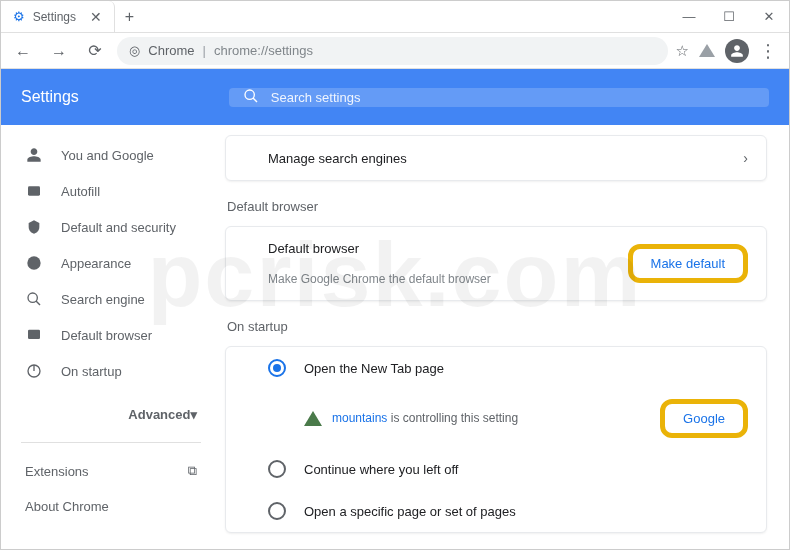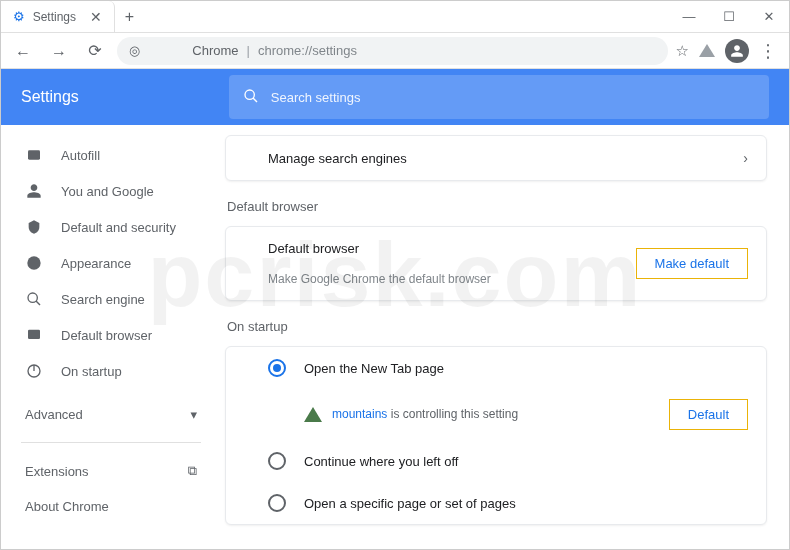--- a/index.html
+++ b/index.html
@@ -11,54 +11,54 @@
 .tab { display: flex; align-items: center; gap: 8px; padding: 0 12px; height: 100%; border-right: 1px solid #e0e0e0; font-size: 12px; color: #5f6368; border-top-left-radius: 6px; border-top-right-radius: 6px; }
 .tab .gear { color: #1a73e8; font-size: 13px; }
 .tab-close { color: #5f6368; font-size: 14px; cursor: pointer; margin-left: 6px; }
 .new-tab { padding: 0 10px; color: #5f6368; font-size: 16px; cursor: pointer; }
 .window-controls { margin-left: auto; display: flex; }
 .win-btn { width: 40px; height: 32px; display: flex; align-items: center; justify-content: center; cursor: pointer; color: #5f6368; font-size: 13px; }
 
 .toolbar { height: 36px; background: #fff; display: flex; align-items: center; padding: 0 8px; gap: 8px; border-bottom: 1px solid #e0e0e0; }
 .nav-btn { width: 28px; height: 28px; display: flex; align-items: center; justify-content: center; cursor: pointer; color: #5f6368; border-radius: 50%; }
 .address-bar { flex: 1; height: 28px; background: #f1f3f4; border-radius: 14px; display: flex; align-items: center; padding: 0 12px; font-size: 13px; color: #5f6368; gap: 8px; }
-.address-bar .chrome-label { color: #5f6368; margin-left: 44px; }
+.address-bar .chrome-label { color: #5f6368; }
 .address-bar .sep { color: #9aa0a6; }
 .address-bar .url { color: #80868b; text-align: right; }
 .toolbar-right { display: flex; align-items: center; gap: 10px; padding-right: 4px; }
 .star { color: #5f6368; font-size: 15px; }
 .ext-icon { width: 0; height: 0; border-left: 8px solid transparent; border-right: 8px solid transparent; border-bottom: 13px solid #9aa0a6; }
 .avatar { width: 24px; height: 24px; border-radius: 50%; background: #5f6368; display: flex; align-items: center; justify-content: center; }
 .avatar svg { fill: #fff; }
 .menu-dots { color: #5f6368; font-size: 18px; cursor: pointer; }
 
 .header-bar { height: 56px; background: #4285f4; display: flex; align-items: center; padding: 0 20px; gap: 10px; }
 .header-title { color: #fff; font-size: 16px; font-weight: 400; }
-.search-box { margin-left: 140px; flex: 1; max-width: 560px; height: 44px; background: rgba(255,255,255,0.18); border-radius: 4px; display: flex; align-items: center; padding: 0 14px; gap: 12px; }
+.search-box { margin-left: 140px; flex: 1; max-width: 560px; height: 19px; background: rgba(255,255,255,0.18); border-radius: 4px; display: flex; align-items: center; padding: 0 14px; gap: 12px; }
 .search-box input { background: transparent; border: none; outline: none; color: #fff; font-size: 13px; flex: 1; }
 .search-box input::placeholder { color: rgba(255,255,255,0.9); }
 .search-icon { color: #fff; font-size: 15px; }
 
 .content { flex: 1; display: flex; overflow: hidden; background: #fff; }
 .sidebar { width: 220px; padding: 12px 0; display: flex; flex-direction: column; font-size: 13px; color: #5f6368; }
 .side-item { display: flex; align-items: center; gap: 18px; padding: 10px 24px; cursor: pointer; }
 .side-item .icon { width: 18px; display: flex; justify-content: center; color: #5f6368; }
-.advanced-item { display: flex; align-items: center; justify-content: space-between; padding: 10px 24px; cursor: pointer; margin-top: 8px; }
+.advanced-item { display: flex; align-items: center; justify-content: flex-end; padding: 10px 24px; cursor: pointer; margin-top: 8px; font-weight: bold; }
 .divider { height: 1px; background: #e0e0e0; margin: 10px 20px; }
 .side-link { display: flex; align-items: center; justify-content: space-between; padding: 10px 24px; cursor: pointer; gap: 48px; }
 
 .main { flex: 1; overflow-y: auto; padding: 10px 22px 20px 4px; position: relative; }
 .main::-webkit-scrollbar { width: 12px; }
 .main::-webkit-scrollbar-thumb { background: #dadce0; border-radius: 6px; }
 
 .card { background: #fff; border: 1px solid #e8eaed; border-radius: 6px; margin-bottom: 18px; box-shadow: 0 1px 2px rgba(60,64,67,0.08); padding-left: 24px; }
 .card-row { display: flex; align-items: center; justify-content: space-between; padding: 14px 18px; font-size: 13px; color: #202124; cursor: pointer; }
 .section-title { font-size: 13px; color: #5f6368; margin: 6px 0 12px 2px; }
 .card-sub { font-size: 12px; color: #80868b; margin-top: 16px; }
-.btn-outline { border: 1px solid #eab308; background: #fff; color: #1a73e8; font-size: 13px; padding: 7px 18px; border-radius: 0; cursor: pointer; }
+.btn-outline { border: 5px solid #eab308; background: #fff; color: #1a73e8; font-size: 13px; padding: 7px 18px; border-radius: 12px; cursor: pointer; }
 
 .radio-row { display: flex; align-items: center; gap: 18px; padding: 12px 18px; font-size: 13px; color: #202124; }
 .radio { width: 18px; height: 18px; border: 2px solid #5f6368; border-radius: 50%; display: flex; align-items: center; justify-content: center; cursor: pointer; }
 .radio.selected { border-color: #1a73e8; }
 .radio.selected::after { content: ''; width: 8px; height: 8px; background: #1a73e8; border-radius: 50%; }
 .ext-row { display: flex; align-items: center; justify-content: space-between; padding: 10px 18px 10px 54px; font-size: 12px; color: #5f6368; }
 .ext-left { display: flex; align-items: flex-start; gap: 10px; }
 .ext-badge { width: 0; height: 0; border-left: 9px solid transparent; border-right: 9px solid transparent; border-bottom: 15px solid #4a7a4a; }
 .ext-name { color: #1a73e8; }
 
@@ -119,32 +119,32 @@
       </span>
       <input type="text" placeholder="Search settings" style="">
     </div>
   </div>
 
   <div class="content">
     <div class="sidebar">
       <div class="side-item">
         <span class="icon">
             <svg width="16" height="16" viewBox="0 0 24 24" fill="#5f6368">
+              <path d="M12 12c2.7 0 5-2.3 5-5s-2.3-5-5-5-5 2.3-5 5 2.3 5 5 5zm0 2c-3.3 0-10 1.7-10 5v3h20v-3c0-3.3-6.7-5-10-5z"></path>
+            </svg>
+          </span>
+        <span>You and Google</span>
+      </div>
+      <div class="side-item">
+        <span class="icon">
+            <svg width="16" height="16" viewBox="0 0 24 24" fill="#5f6368">
               <rect x="3" y="5" width="18" height="14" rx="2"></rect>
             </svg>
           </span>
         <span>Autofill</span>
-      </div>
-      <div class="side-item">
-        <span class="icon">
-            <svg width="16" height="16" viewBox="0 0 24 24" fill="#5f6368">
-              <path d="M12 12c2.7 0 5-2.3 5-5s-2.3-5-5-5-5 2.3-5 5 2.3 5 5 5zm0 2c-3.3 0-10 1.7-10 5v3h20v-3c0-3.3-6.7-5-10-5z"></path>
-            </svg>
-          </span>
-        <span>You and Google</span>
       </div>
       <div class="side-item">
         <span class="icon">
             <svg width="16" height="16" viewBox="0 0 24 24" fill="#5f6368">
               <path d="M12 2l8 4v6c0 5-3.5 9-8 10-4.5-1-8-5-8-10V6l8-4z"></path>
             </svg>
           </span>
         <span>Default and security</span>
       </div>
       <div class="side-item">
@@ -220,21 +220,21 @@
           <div class="radio selected"></div>
           <span>Open the New Tab page</span>
         </div>
         <div class="ext-row">
           <div class="ext-left">
             <div class="ext-badge"></div>
             <span>
               <span class="ext-name">mountains</span><span> is controlling this setting</span>
             </span>
           </div>
-          <button class="btn-outline">Default</button>
+          <button class="btn-outline">Google</button>
         </div>
         <div class="radio-row">
           <div class="radio"></div>
           <span>Continue where you left off</span>
         </div>
         <div class="radio-row">
           <div class="radio"></div>
           <span>Open a specific page or set of pages</span>
         </div>
       </div>

